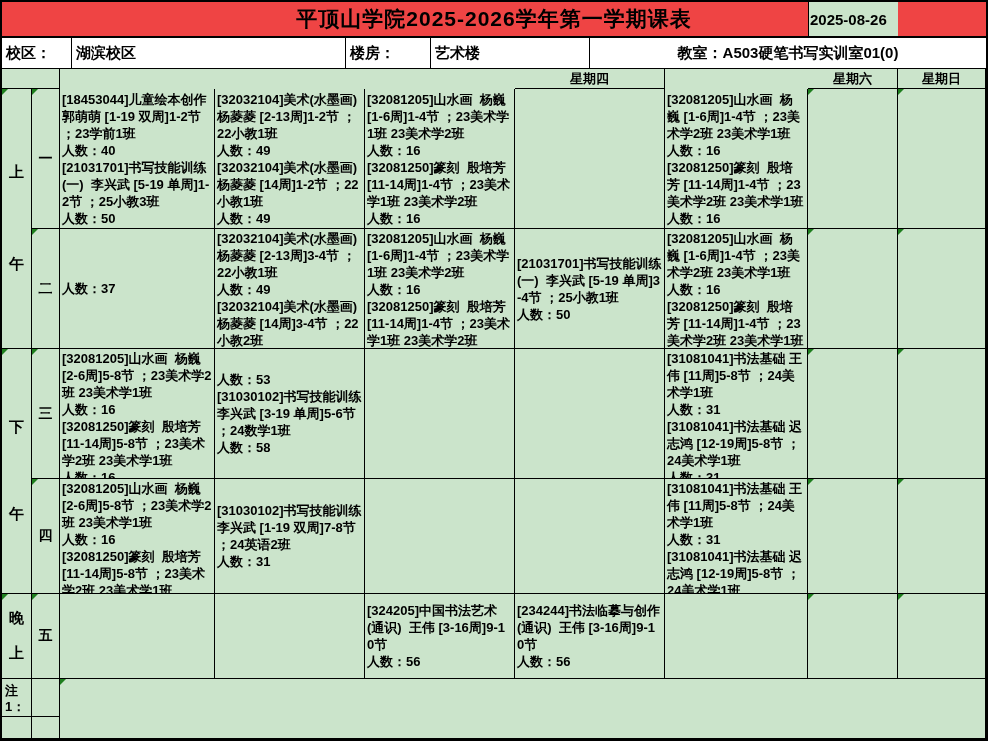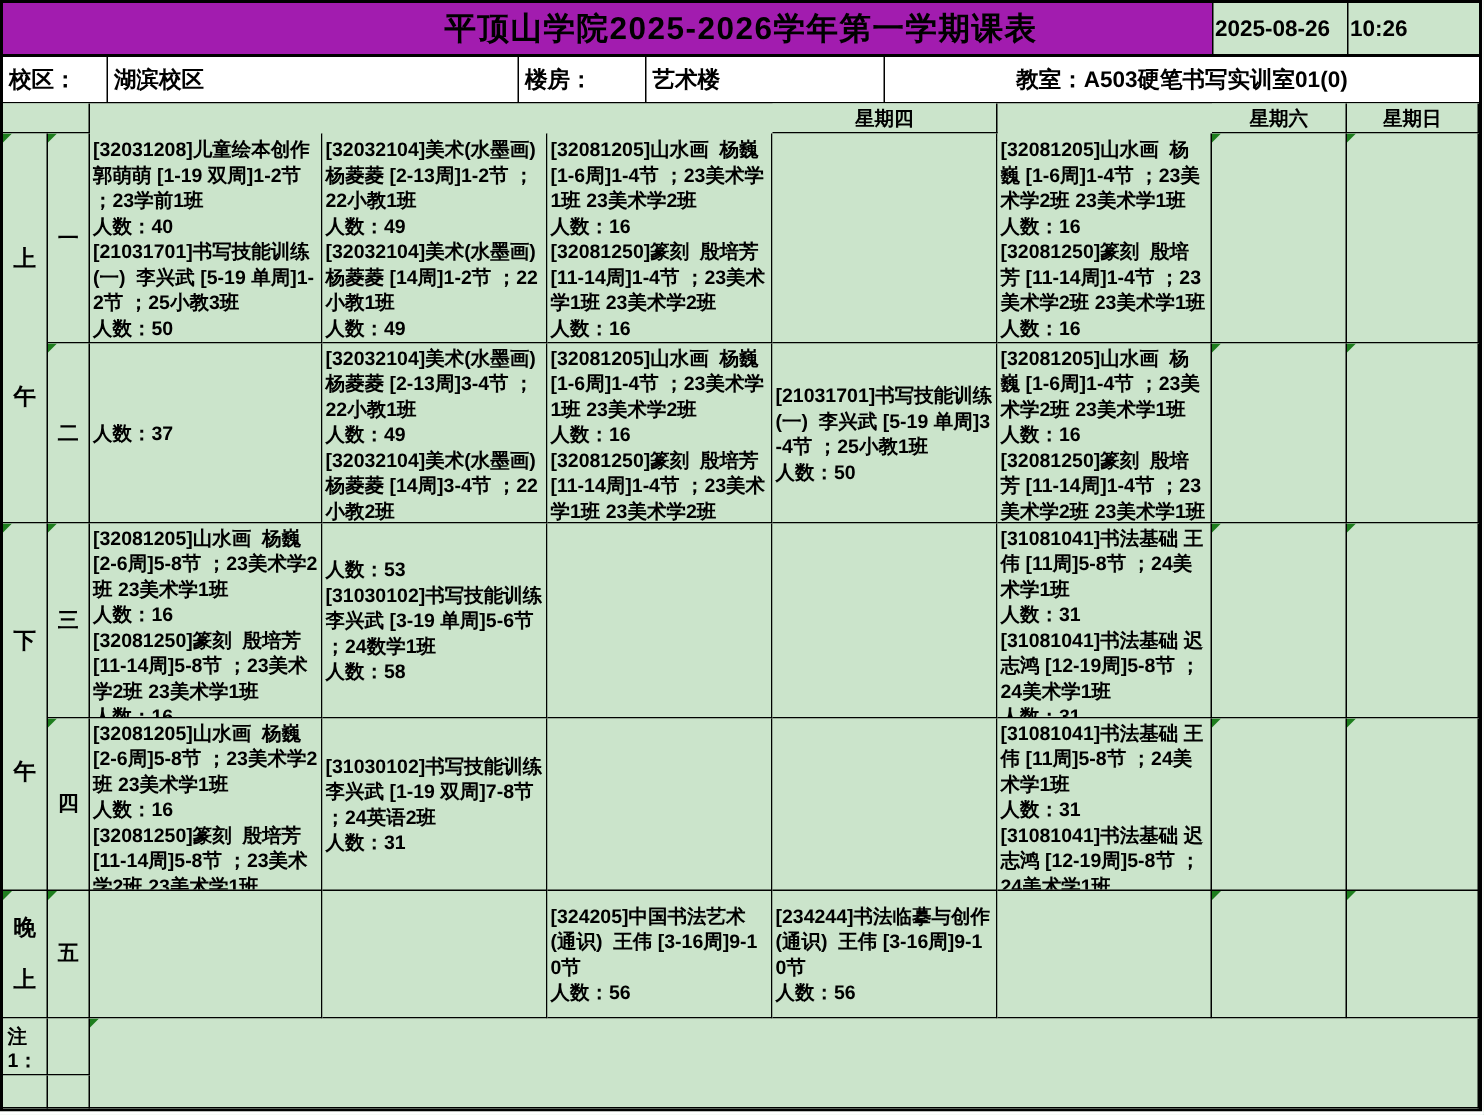--- a/index.html
+++ b/index.html
@@ -2,21 +2,21 @@
 <html style="--cellbg: #cbe4cb; --flag: #1e7e1e;"><head>
 <meta charset="utf-8">
 <style>
   html,body{margin:0;padding:0;background:#ffffff;}
   *{box-sizing:border-box;}
   body{font-family:"Liberation Sans","DejaVu Sans",sans-serif;color:#000;}
   .viewport{position:relative;width:989px;height:743px;background:#fff;overflow:hidden;}
   .tablewrap{position:absolute;left:0;top:0;width:988px;border:2px solid #000;background:var(--cellbg,#cbe4cb);}
 
   
-  .title-row{position:relative;height:36px;background:#a21caf;border-bottom:2px solid #000;}
+  .title-row{position:relative;height:36px;background:#ef4444;border-bottom:2px solid #000;}
   .title-row .title{position:absolute;inset:0;display:flex;align-items:center;justify-content:center;
     font-size:21px;font-weight:bold;letter-spacing:1px;}
   .stamp{position:absolute;top:0;height:100%;background:var(--cellbg);border-left:1px solid #000;
     display:flex;align-items:center;font-size:15px;font-weight:bold;padding-left:1px;}
   .stamp-date{right:88px;width:90px;}
   .stamp-time{right:0;width:88px;}
 
   
   .info-row{display:flex;height:31px;background:#fff;border-bottom:1px solid #000;}
   .info-cell{height:100%;display:flex;align-items:center;font-size:15px;font-weight:bold;
@@ -50,21 +50,20 @@
 </style>
 </head>
 <body>
 
 <div class="viewport">
   <div class="tablewrap">
 
     <div class="title-row">
       <div class="title">平顶山学院2025-2026学年第一学期课表</div>
       <div class="stamp stamp-date">2025-08-26</div>
-      <div class="stamp stamp-time">10:26</div>
     </div>
 
     <div class="info-row">
       <div class="info-cell i-campus-label">校区：</div>
       <div class="info-cell i-campus">湖滨校区</div>
       <div class="info-cell i-building-label">楼房：</div>
       <div class="info-cell i-building">艺术楼</div>
       <div class="info-cell i-room">教室：A503硬笔书写实训室01(0)</div>
     </div>
 
@@ -96,21 +95,21 @@
           <div class="flag"></div>
           <span>晚</span>
           <span>上</span>
         </div>
         <div class="cell period" style="grid-area: 2 / 2 / span 1 / span 1;">
           <div class="flag"></div>
           <span>一</span>
         </div>
         <div class="cell daycell" style="grid-area: 2 / 3 / span 1 / span 1;">
           <div class="inner">
-            <div class="course-line">[32031208]儿童绘本创作  郭萌萌 [1-19 双周]1-2节 ；23学前1班</div>
+            <div class="course-line">[18453044]儿童绘本创作  郭萌萌 [1-19 双周]1-2节 ；23学前1班</div>
             <div class="course-line">人数：40</div>
             <div class="course-line">[21031701]书写技能训练(一)  李兴武 [5-19 单周]1-2节 ；25小教3班</div>
             <div class="course-line">人数：50</div>
           </div>
         </div>
         <div class="cell daycell" style="grid-area: 2 / 4 / span 1 / span 1;">
           <div class="inner">
             <div class="course-line">[32032104]美术(水墨画)  杨菱菱 [2-13周]1-2节 ；22小教1班</div>
             <div class="course-line">人数：49</div>
             <div class="course-line">[32032104]美术(水墨画)  杨菱菱 [14周]1-2节 ；22小教1班</div>

